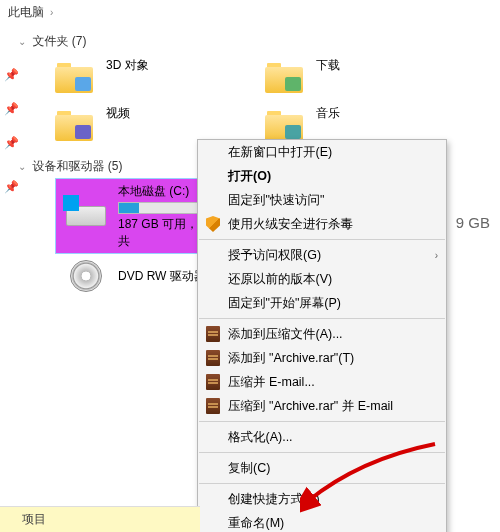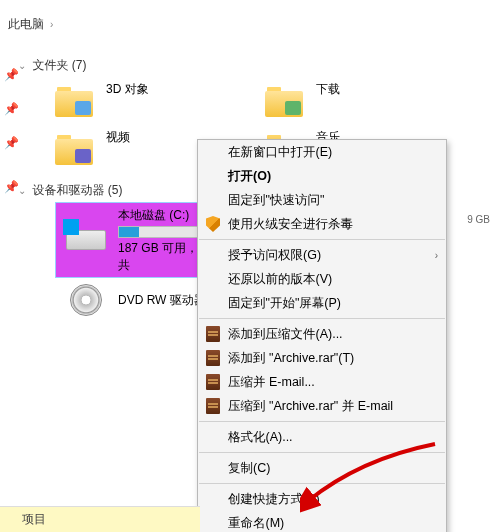--- a/index.html
+++ b/index.html
@@ -1,18 +1,18 @@
 <!DOCTYPE html>
 <html><head>
 <meta charset="utf-8">
 <style>
   * { box-sizing: border-box; margin: 0; padding: 0; font-family: "Microsoft YaHei", "Segoe UI", sans-serif; }
   body { width: 500px; height: 532px; overflow: hidden; background: #fff; font-size: 12px; color: #000; position: relative; }
 
-  .breadcrumb { padding: 16px 8px; border-bottom: 0px solid #eee; display: flex; align-items: center; gap: 6px; color: #333; }
+  .breadcrumb { padding: 4px 8px; border-bottom: 0px solid #eee; display: flex; align-items: center; gap: 6px; color: #333; }
   .breadcrumb .chev { color: #888; font-size: 10px; }
 
   .section-header { display: flex; align-items: center; gap: 6px; padding: 8px 12px 4px 18px; color: #333; }
   .section-header .caret { color: #888; font-size: 10px; }
 
   .grid { display: flex; flex-wrap: wrap; padding-left: 50px; }
   .item { display: flex; width: 210px; padding: 4px 0; }
   .item .icon-box { width: 48px; height: 40px; display: flex; align-items: center; justify-content: center; margin-right: 8px; }
   .item .labels { display: flex; flex-direction: column; line-height: 1.3; }
 
@@ -147,21 +147,21 @@
   <div class="drive-row" style="width:160px">
     <div class="drive-icon">
         <div class="disk dvd"></div>
       </div>
     <div class="drive-info">
         <span>DVD RW 驱动器</span>
       </div>
   </div>
 </div>
 
-<span style="position:absolute;right:10px;top:214px;color:#666;font-size:10px">9 GB</span>
+<span style="position:absolute;right:10px;top:214px;color:#666;font-size:15px">9 GB</span>
 
 <div class="ctx">
   <div class="mi">
       <span>在新窗口中打开(E)</span>
     </div>
   <div class="mi">
       <b>打开(O)</b>
     </div>
   <div class="mi">
       <span>固定到"快速访问"</span>

